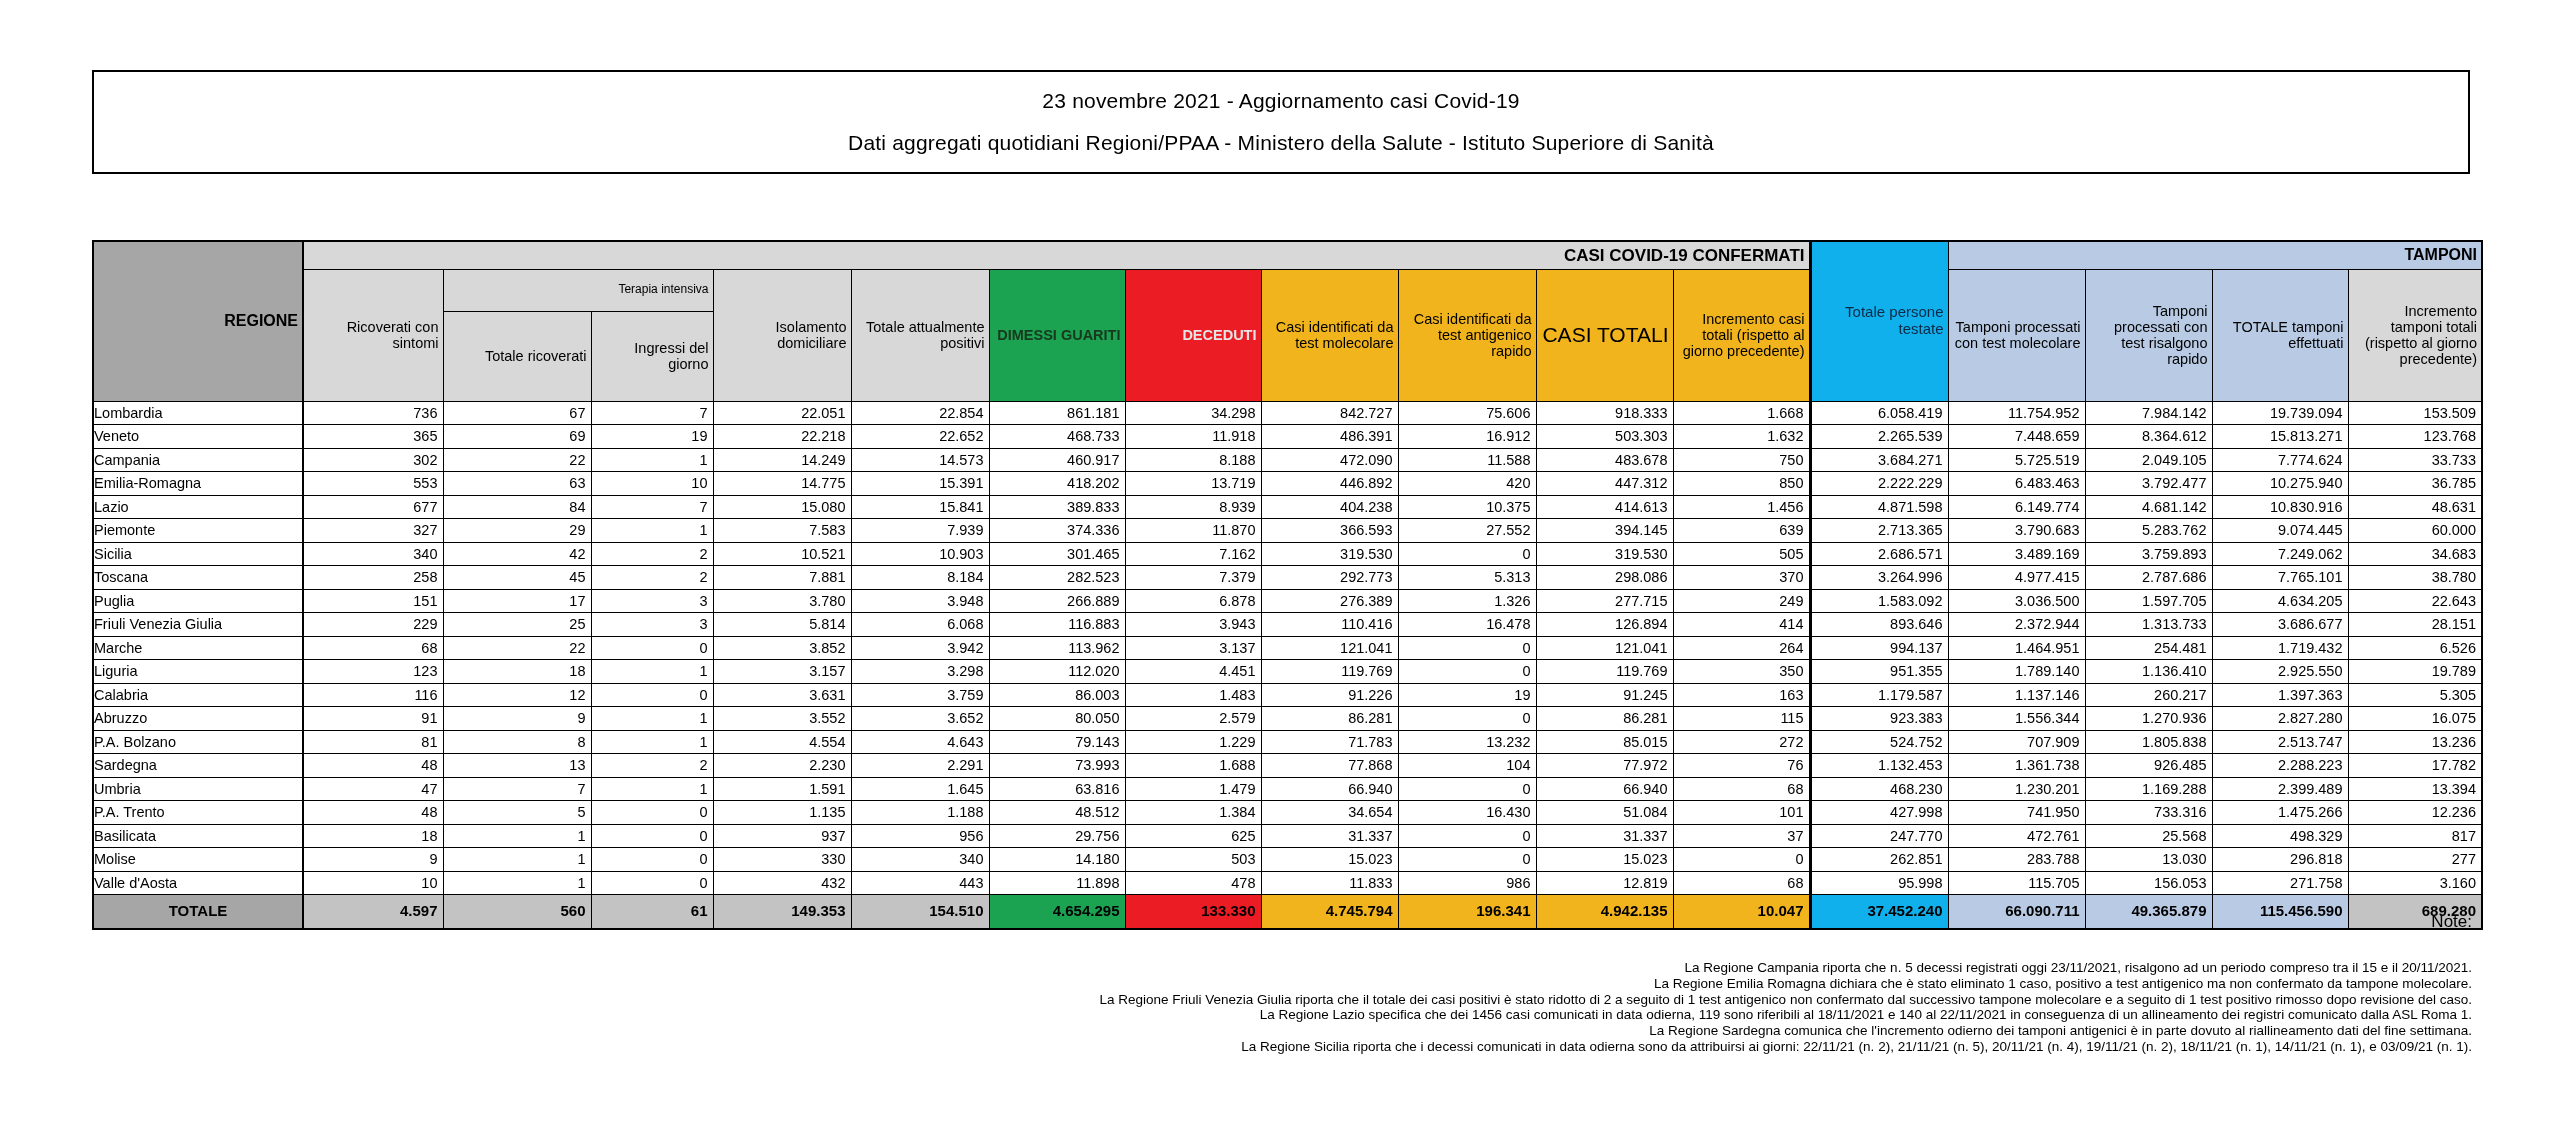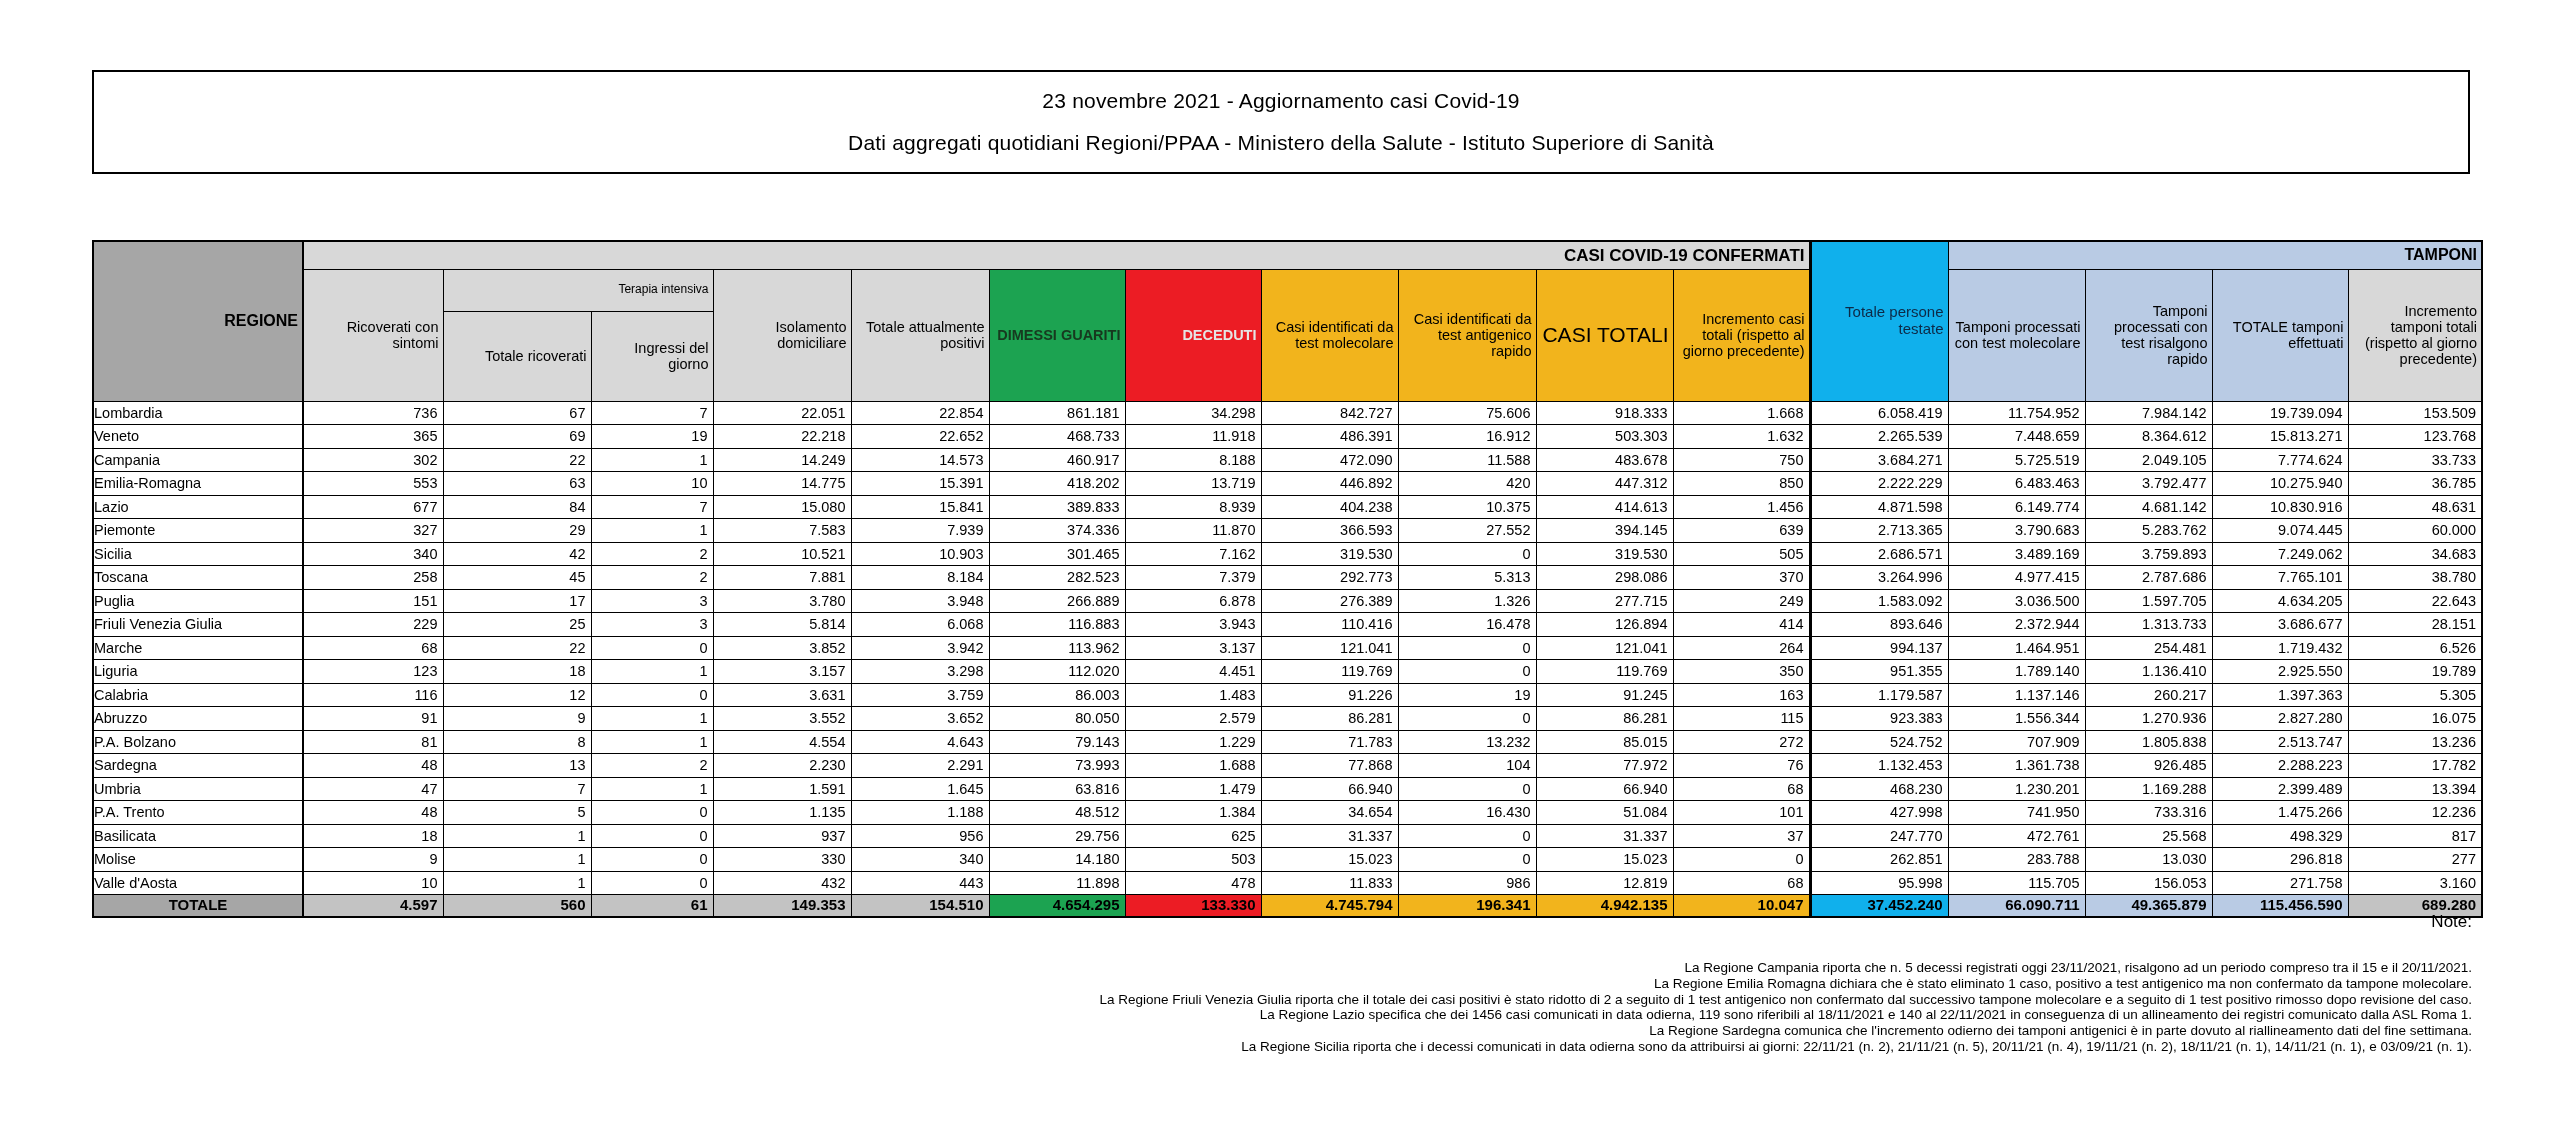--- a/index.html
+++ b/index.html
@@ -36,21 +36,21 @@
   th.grey-h{background:var(--header_grey,#d8d8d8);}
   th.thickR{border-right-width:3px;}
   
   tbody tr{height:23.5px;}
   tbody td{background:#fff;}
   tbody td.region{text-align:left; padding-left:0;}
   tbody td.num{text-align:right; padding-right:5px;}
   tbody td:first-child{border-right-width:2.5px;}
   tbody td:nth-child(12){border-right-width:3px;}
   
-  tr.total-row{height:22px;}
+  tr.total-row{height:34px;}
   tr.total-row td{font-weight:bold; font-size:15px; background:var(--total_grey,#c3c3c3);}
   tr.total-row td.region-total{background:var(--dark_grey,#a6a6a6); text-align:center;}
   tr.total-row td.tc5{background:var(--green,#1ca351);}
   tr.total-row td.tc6{background:var(--red,#ec1c24);}
   tr.total-row td.tc7,tr.total-row td.tc8,tr.total-row td.tc9,tr.total-row td.tc10{background:var(--amber,#f2b41c);}
   tr.total-row td.tc11{background:var(--cyan,#10b0ec);}
   tr.total-row td.tc12,tr.total-row td.tc13,tr.total-row td.tc14{background:var(--light_blue,#b9cbe4);}
   
   #notes{position:absolute; left:92px; top:912px; width:2380px;text-align:right;}
   #notes .nhead{font-size:17px; margin:0 0 28px 0;}

